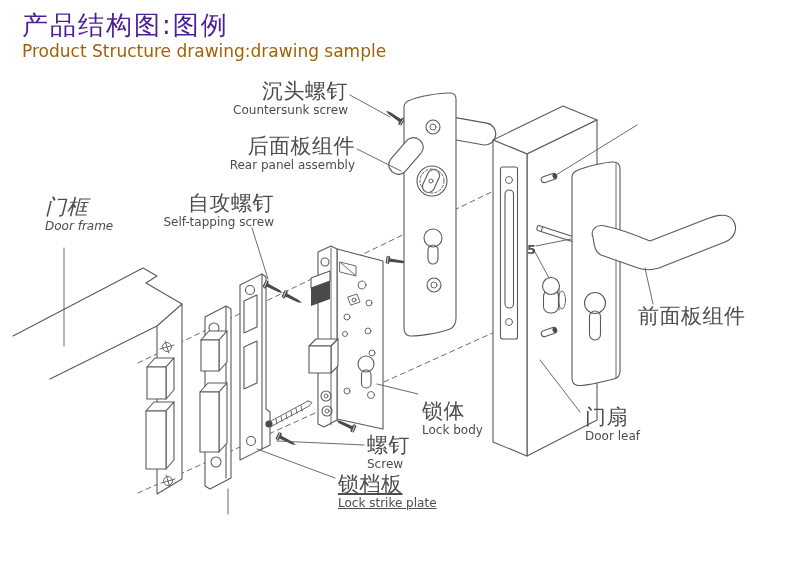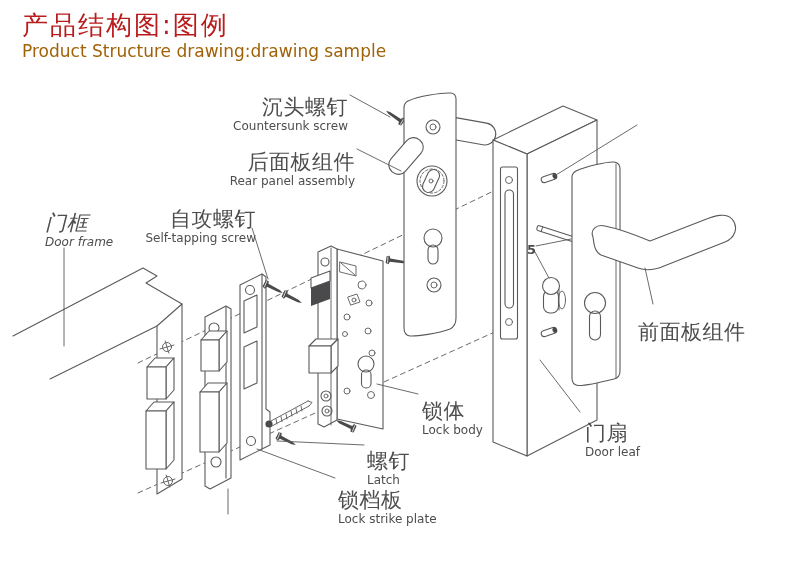--- a/index.html
+++ b/index.html
@@ -6,24 +6,24 @@
   .stage{position:relative;width:800px;height:570px;background:#fff;overflow:hidden;
          font-family:"DejaVu Sans","Liberation Sans",sans-serif;color:#4d4d4f;}
   svg{position:absolute;left:0;top:0;}
   .ln{fill:none;stroke:#595a5c;stroke-width:1.1;stroke-linejoin:round;stroke-linecap:round;}
   .wfl{fill:#ffffff;stroke:#595a5c;stroke-width:1.1;stroke-linejoin:round;}
   .fl{fill:#4a4a4c;stroke:none;}
   .thin{stroke-width:0.9;}
   .dash{stroke-dasharray:5 4;}
   .scallop{stroke-dasharray:2.5 2;}
   .lbl{position:absolute;line-height:1.12;}
-  .lbl .cn{display:block;font-size:21px;letter-spacing:0.5px;margin-top:16px;}
+  .lbl .cn{display:block;font-size:21px;letter-spacing:0.5px;}
   .lbl .en{display:block;font-size:12px;}
   .ralign{text-align:right;}
-  .title-cn{position:absolute;left:22px;top:8px;font-size:26px;letter-spacing:2px;color:#b91c1c;}
+  .title-cn{position:absolute;left:22px;top:8px;font-size:26px;letter-spacing:2px;color:#4c1d95;}
   .title-en{position:absolute;left:22px;top:41px;font-size:17px;color:#a16207;}
   .marker5{font-size:13px;font-weight:bold;fill:#4d4d4f;font-family:"DejaVu Sans","Liberation Sans",sans-serif;}
 </style>
 </head>
 <body>
 
 <div class="stage">
 
 <svg width="800" height="570" viewBox="0 0 800 570">
   <defs>
@@ -214,49 +214,49 @@
   <div class="lbl ralign" style="left:148px;top:80px;width:200px;">
     <span class="cn">沉头螺钉</span>
     <span class="en">Countersunk screw</span>
   </div>
 
   <div class="lbl ralign" style="left:155px;top:135px;width:200px;">
     <span class="cn">后面板组件</span>
     <span class="en">Rear panel assembly</span>
   </div>
 
-  <div class="lbl ralign" style="left:106px;top:192px;width:150px;text-align:right;">
+  <div class="lbl ralign" style="left:124px;top:192px;width:150px;text-align:right;">
     <span class="cn">自攻螺钉</span>
     <span class="en">Self-tapping screw</span>
   </div>
 
   <div class="lbl" style="left:45px;top:196px;font-style:italic;">
     <span class="cn">门框</span>
     <span class="en">Door frame</span>
   </div>
 
 
   <div class="lbl" style="left:638px;top:305px;">
     <span class="cn">前面板组件</span>
   </div>
 
-  <div class="lbl" style="left:422px;top:384px;">
+  <div class="lbl" style="left:422px;top:400px;">
     <span class="cn">锁体</span>
     <span class="en">Lock body</span>
   </div>
 
   <div class="lbl" style="left:585px;top:406px;">
     <span class="cn">门扇</span>
     <span class="en">Door leaf</span>
   </div>
 
   <div class="lbl" style="left:367px;top:434px;">
     <span class="cn">螺钉</span>
-    <span class="en">Latch</span>
-  </div>
-
-  <div class="lbl" style="left:338px;top:473px;">
+    <span class="en">Screw</span>
+  </div>
+
+  <div class="lbl" style="left:338px;top:473px;text-decoration:underline;">
     <span class="cn">锁档板</span>
     <span class="en">Lock strike plate</span>
   </div>
 
 
 </div>
 
 </body></html>

